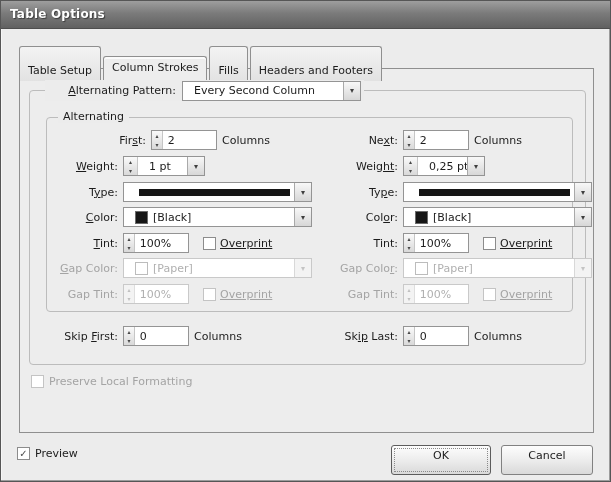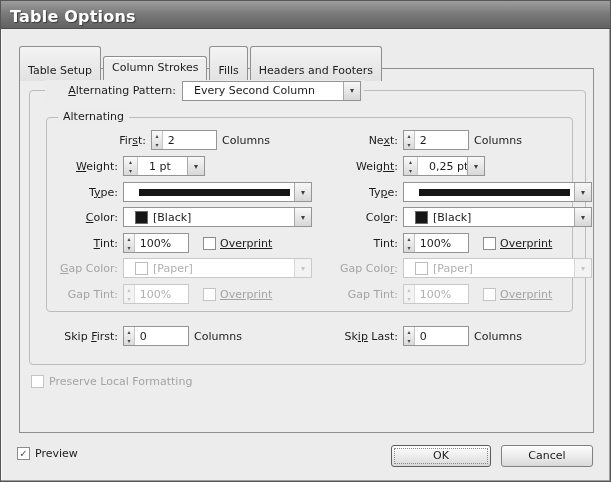--- a/index.html
+++ b/index.html
@@ -7,21 +7,21 @@
     position:relative;width:611px;height:482px;box-sizing:border-box;
     background:#ececec;border:1px solid #565656;
     box-shadow:inset -1px -1px 0 #9c9c9c, inset 1px 0 0 #f6f6f6;
     font-family:"DejaVu Sans","Liberation Sans",sans-serif;font-size:11px;color:#1c1c1c;
     overflow:hidden;
   }
   
   .tb{position:absolute;left:0;top:0;right:0;height:27px;
       background:linear-gradient(180deg,#9e9e9e 0%,#7b7b7b 45%,#616161 100%);
       border-bottom:1px solid #4e4e4e;}
-  .tb-title{color:#fff;font-weight:bold;font-size:16px;padding:6px 12px 0 9px;
+  .tb-title{color:#fff;font-weight:bold;font-size:12px;padding:6px 12px 0 9px;
       text-shadow:1px 1px 1px #3c3c3c;letter-spacing:.2px;}
   
   .tabs{position:absolute;left:18px;top:45px;display:flex;align-items:flex-end;z-index:3;}
   .tab{height:15px;padding:17px 8px 2px;margin-right:2px;white-space:nowrap;
       border:1px solid #8f8f8f;border-bottom:none;border-radius:3px 3px 0 0;
       background:linear-gradient(#f3f3f3,#e2e2e2);cursor:default;}
   .tab.active{height:19px;padding-top:4px;background:#ededed;
       box-shadow:inset 0 2px 0 #fbfbfb;position:relative;top:1px;}
   
   .panel{position:absolute;left:18px;top:67px;width:573px;height:363px;
@@ -73,21 +73,21 @@
   .dis .spinbtns{background:#f3f3f3;border-right-color:#dedede;}
   .dis .spinbtns span{color:#c0c0c0;}
   .dis .cb{border-color:#c4c4c4;}
   .dis .swatch{border-color:#bcbcbc;}
   .dis .combo-val{color:#b0b0b0;}
   
   .preserve{position:absolute;left:30px;top:374px;display:flex;align-items:center;z-index:4;}
   .preserve span.t{margin-left:5px;}
   .preview{position:absolute;left:16px;top:446px;display:flex;align-items:center;}
   .preview span.t{margin-left:5px;}
-  .btn{position:absolute;top:444px;height:22px;box-sizing:border-box;
+  .btn{position:absolute;top:444px;height:30px;box-sizing:border-box;
       border:1px solid #818181;border-radius:3px;text-align:center;
       background:linear-gradient(#fdfdfd,#ebebeb 55%,#d9d9d9);
       font-size:11px;line-height:20px;cursor:default;}
   .btn-ok{left:390px;width:100px;border-color:#5c5c5c;
       outline:1px dotted #8a8a8a;outline-offset:-4px;}
   .btn-cancel{left:500px;width:92px;}
 </style>
 </head>
 <body>
 

